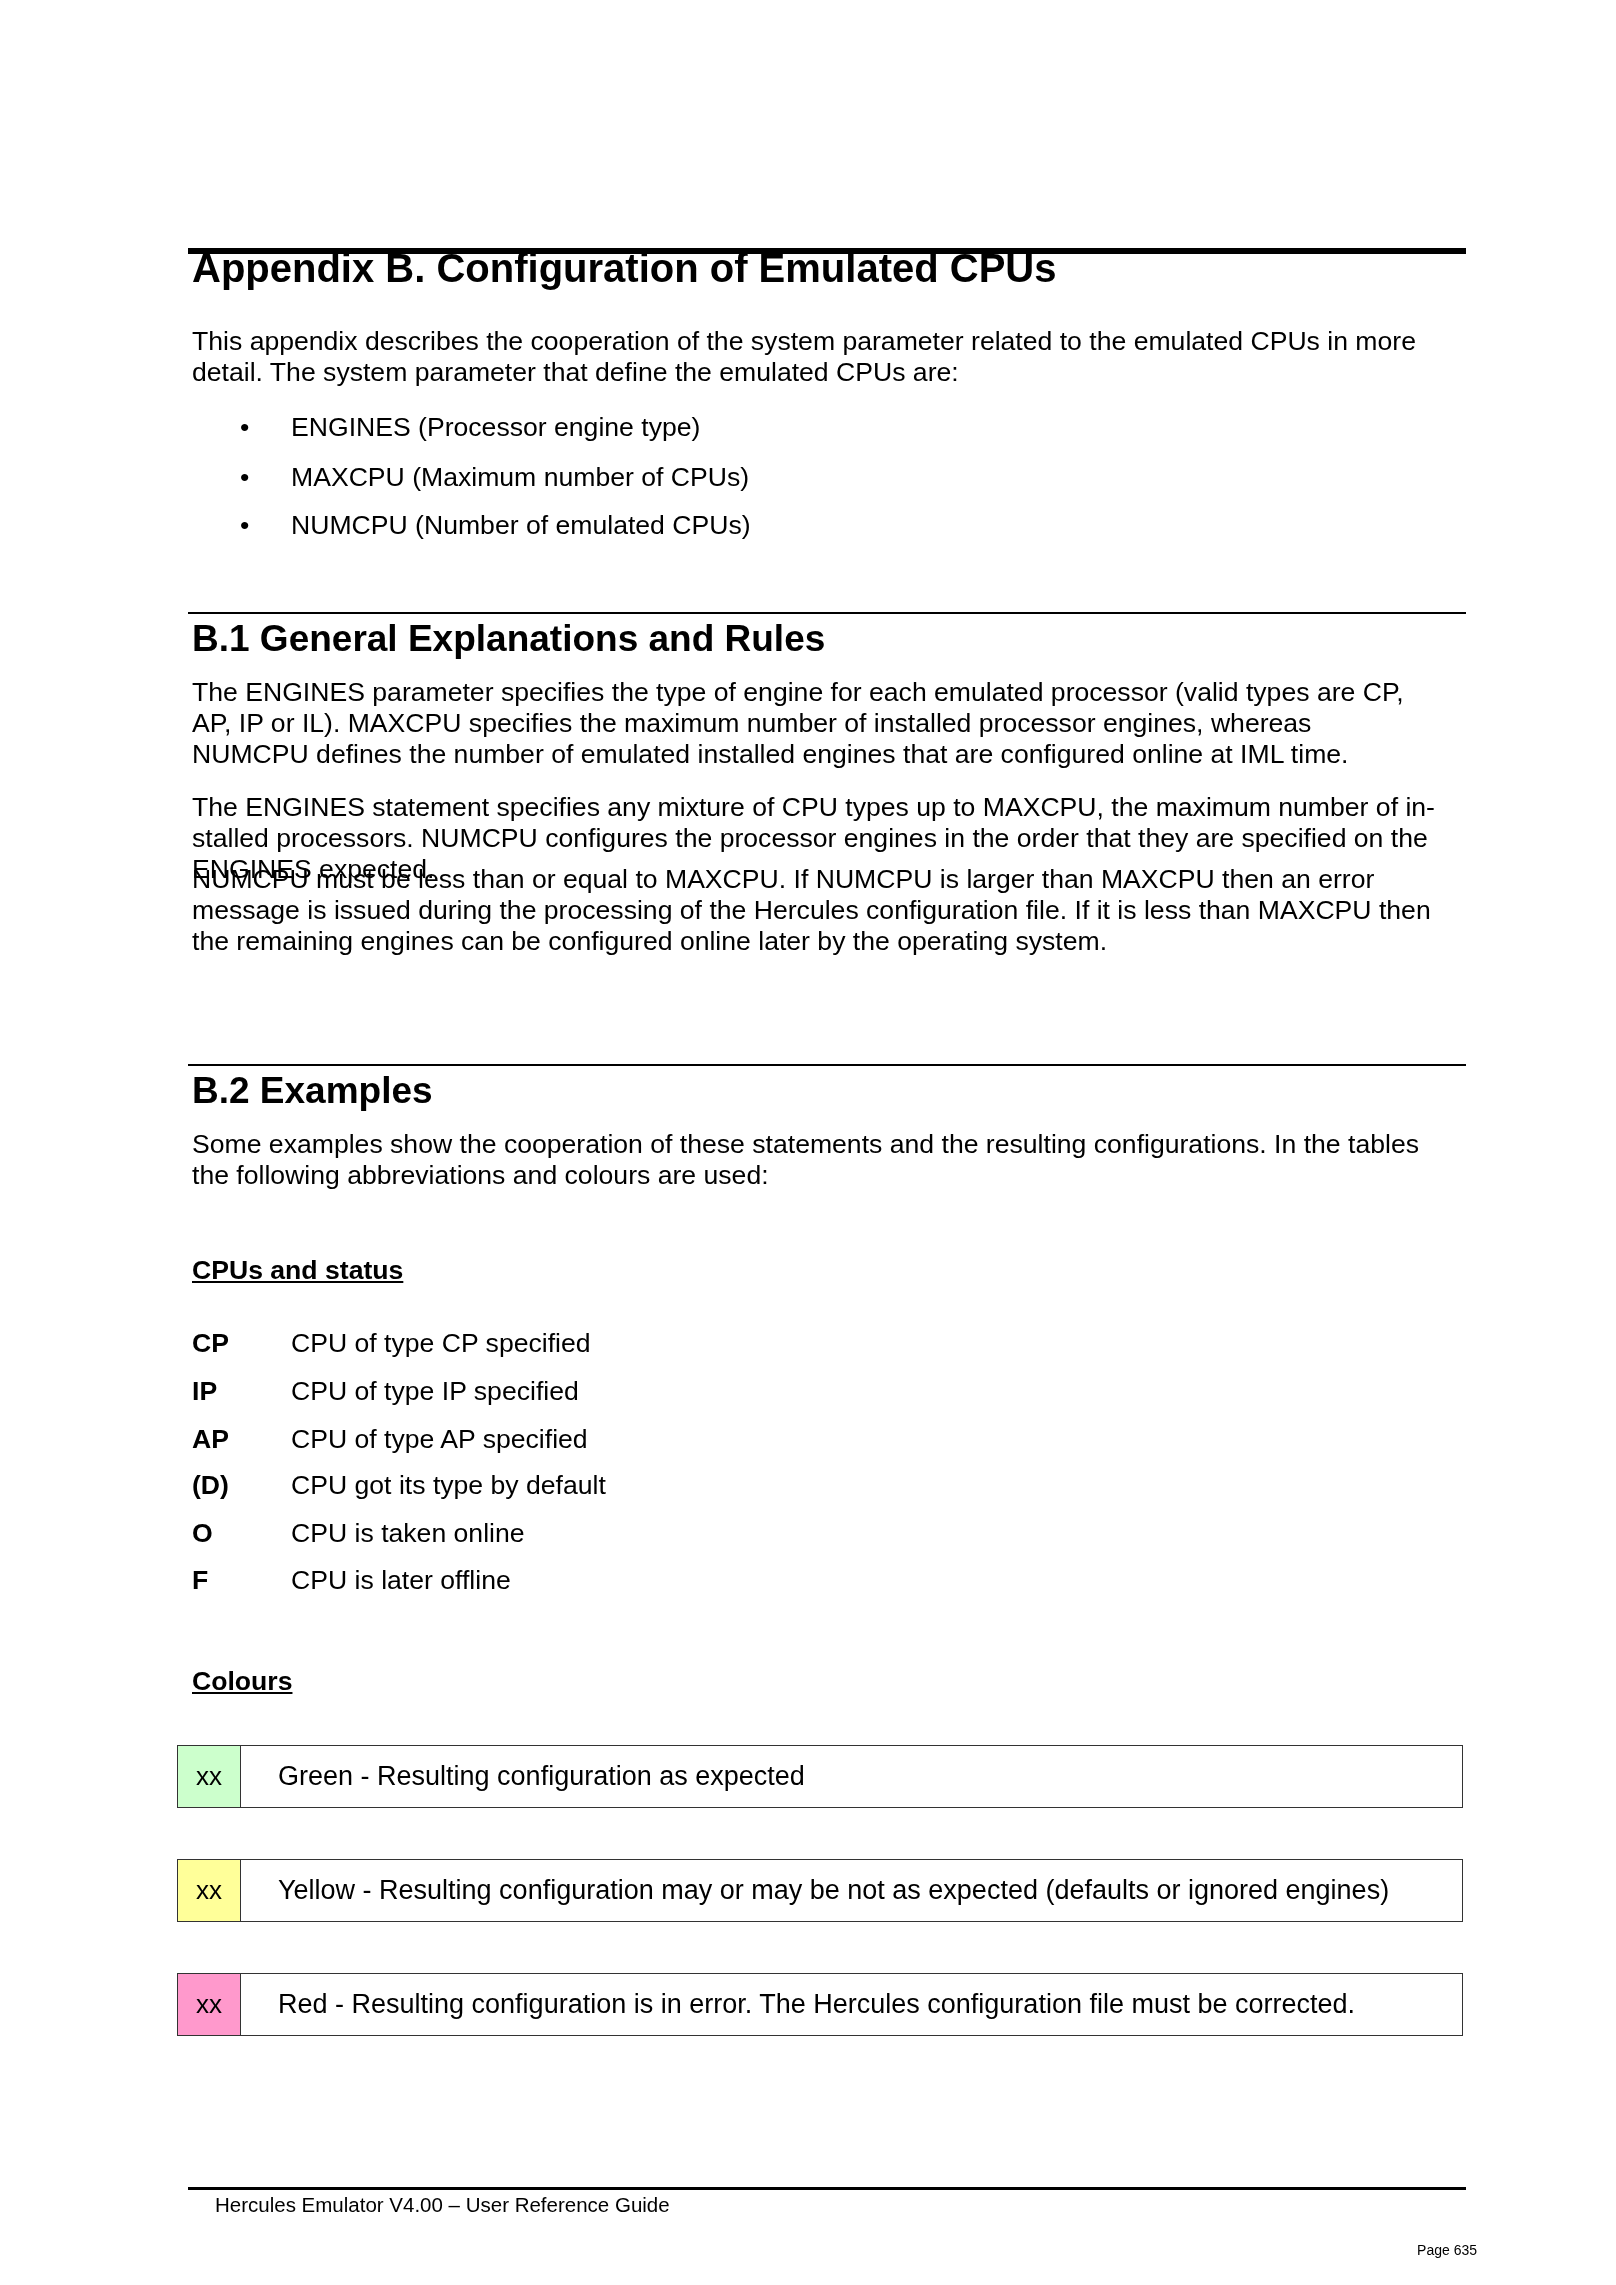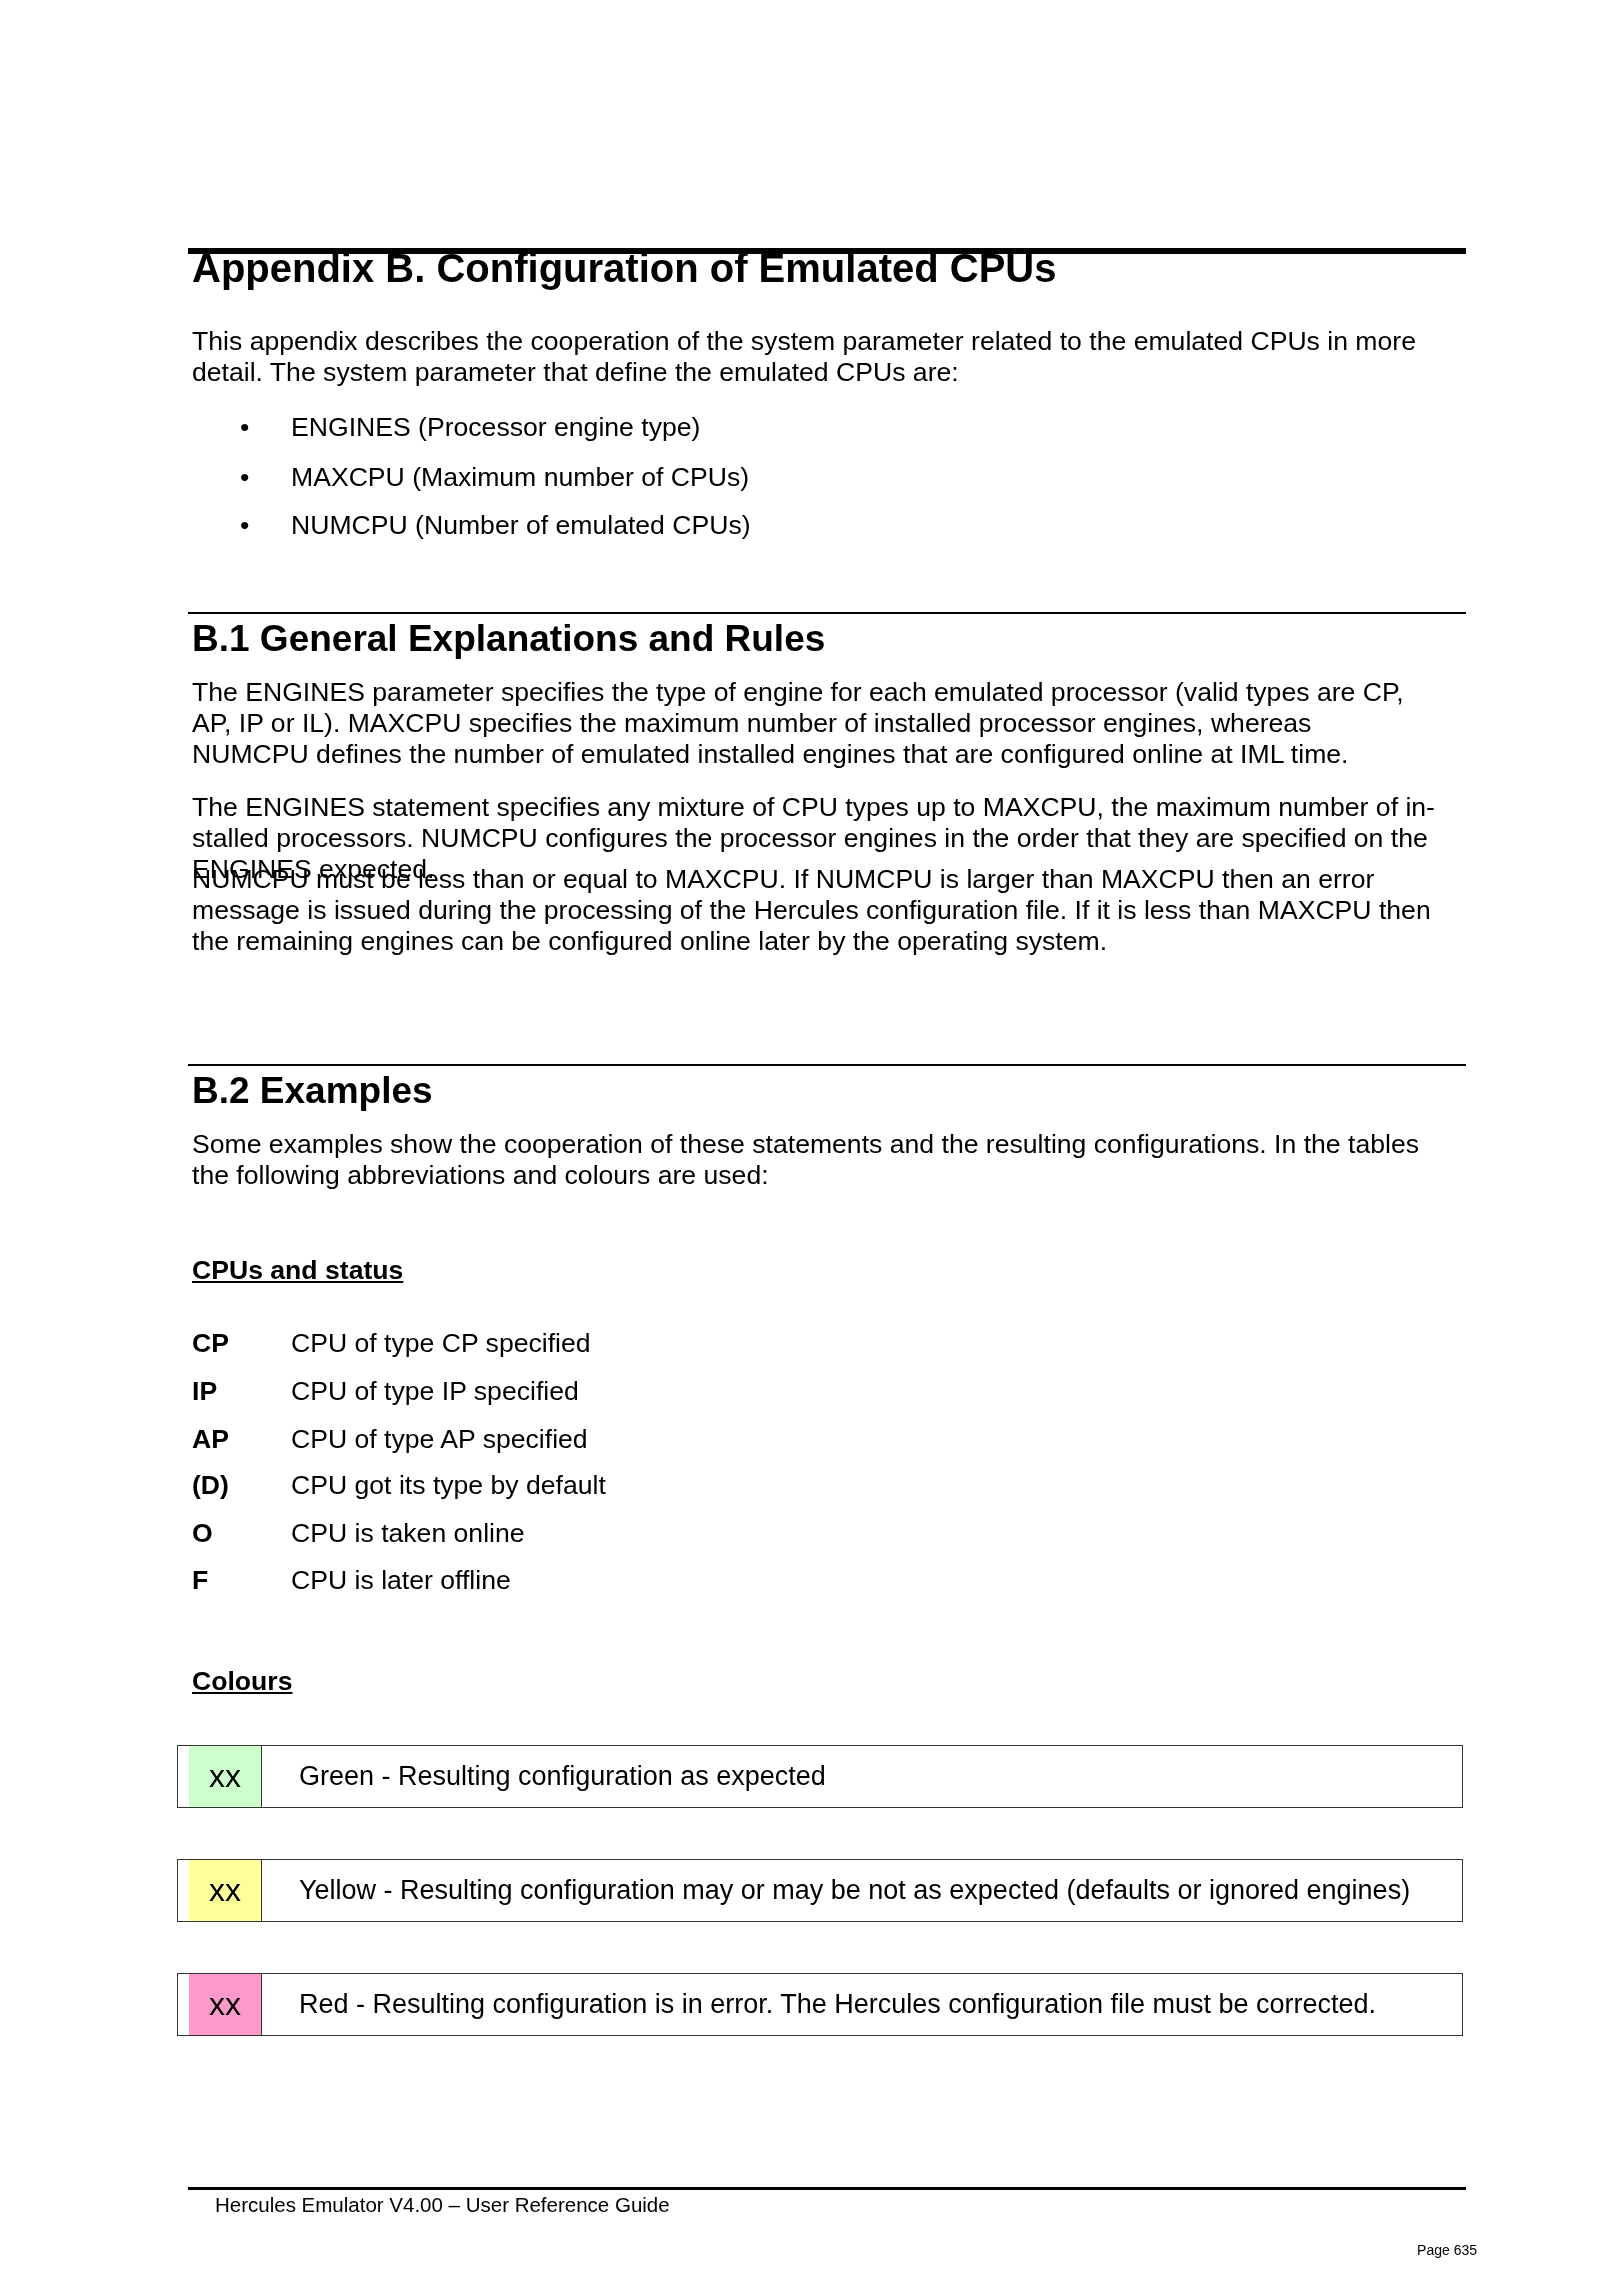--- a/index.html
+++ b/index.html
@@ -13,21 +13,21 @@
   .para { left: 192px; width: 1277px; font-size: 26.6px; line-height: 31px; }
   .para p { margin: 0; white-space: nowrap; }
   .bullet-row { position: absolute; font-size: 26.6px; line-height: 32px; white-space: nowrap; }
   .bullet-dot { position: absolute; left: 240px; }
   .bullet-text { position: absolute; left: 291px; }
   .sub { left: 192px; font-size: 26.6px; font-weight: bold; text-decoration: underline; line-height: 32px; white-space: nowrap; }
   .leg-row { position: absolute; left: 0; font-size: 26.6px; line-height: 32px; white-space: nowrap; }
   .leg-abbr { position: absolute; left: 192px; font-weight: bold; }
   .leg-desc { position: absolute; left: 291px; }
   .cbox { position: absolute; left: 177px; width: 1286px; height: 63px; border: 1.9px solid #333; box-sizing: border-box; background: #fff; display: flex; }
-  .swatch { width: 73px; height: 100%; border-right: 1.9px solid #333; box-sizing: border-box; display: flex; align-items: center; justify-content: center; font-size: 32px; margin-left: 11px; }
+  .swatch { width: 63px; height: 100%; border-right: 1.9px solid #333; box-sizing: border-box; display: flex; align-items: center; justify-content: center; font-size: 26px; }
   .cdesc { padding-left: 37px; display: flex; align-items: center; font-size: 27px; white-space: nowrap; }
   .footer-rule { left: 188px; width: 1278px; top: 2187px; height: 2.8px; background: #000; }
   .footer-left { left: 192px; top: 2193px; font-size: 20.5px; line-height: 24px; white-space: nowrap; margin-left: 23px; }
   .footer-right { right: 139px; top: 2193px; font-size: 14px; line-height: 24px; white-space: nowrap; margin-top: 45px; }
 </style>
 </head>
 <body>
 
 <div class="abs rule-heavy"></div>
 <div class="abs h1">Appendix B. Configuration of Emulated CPUs</div>

